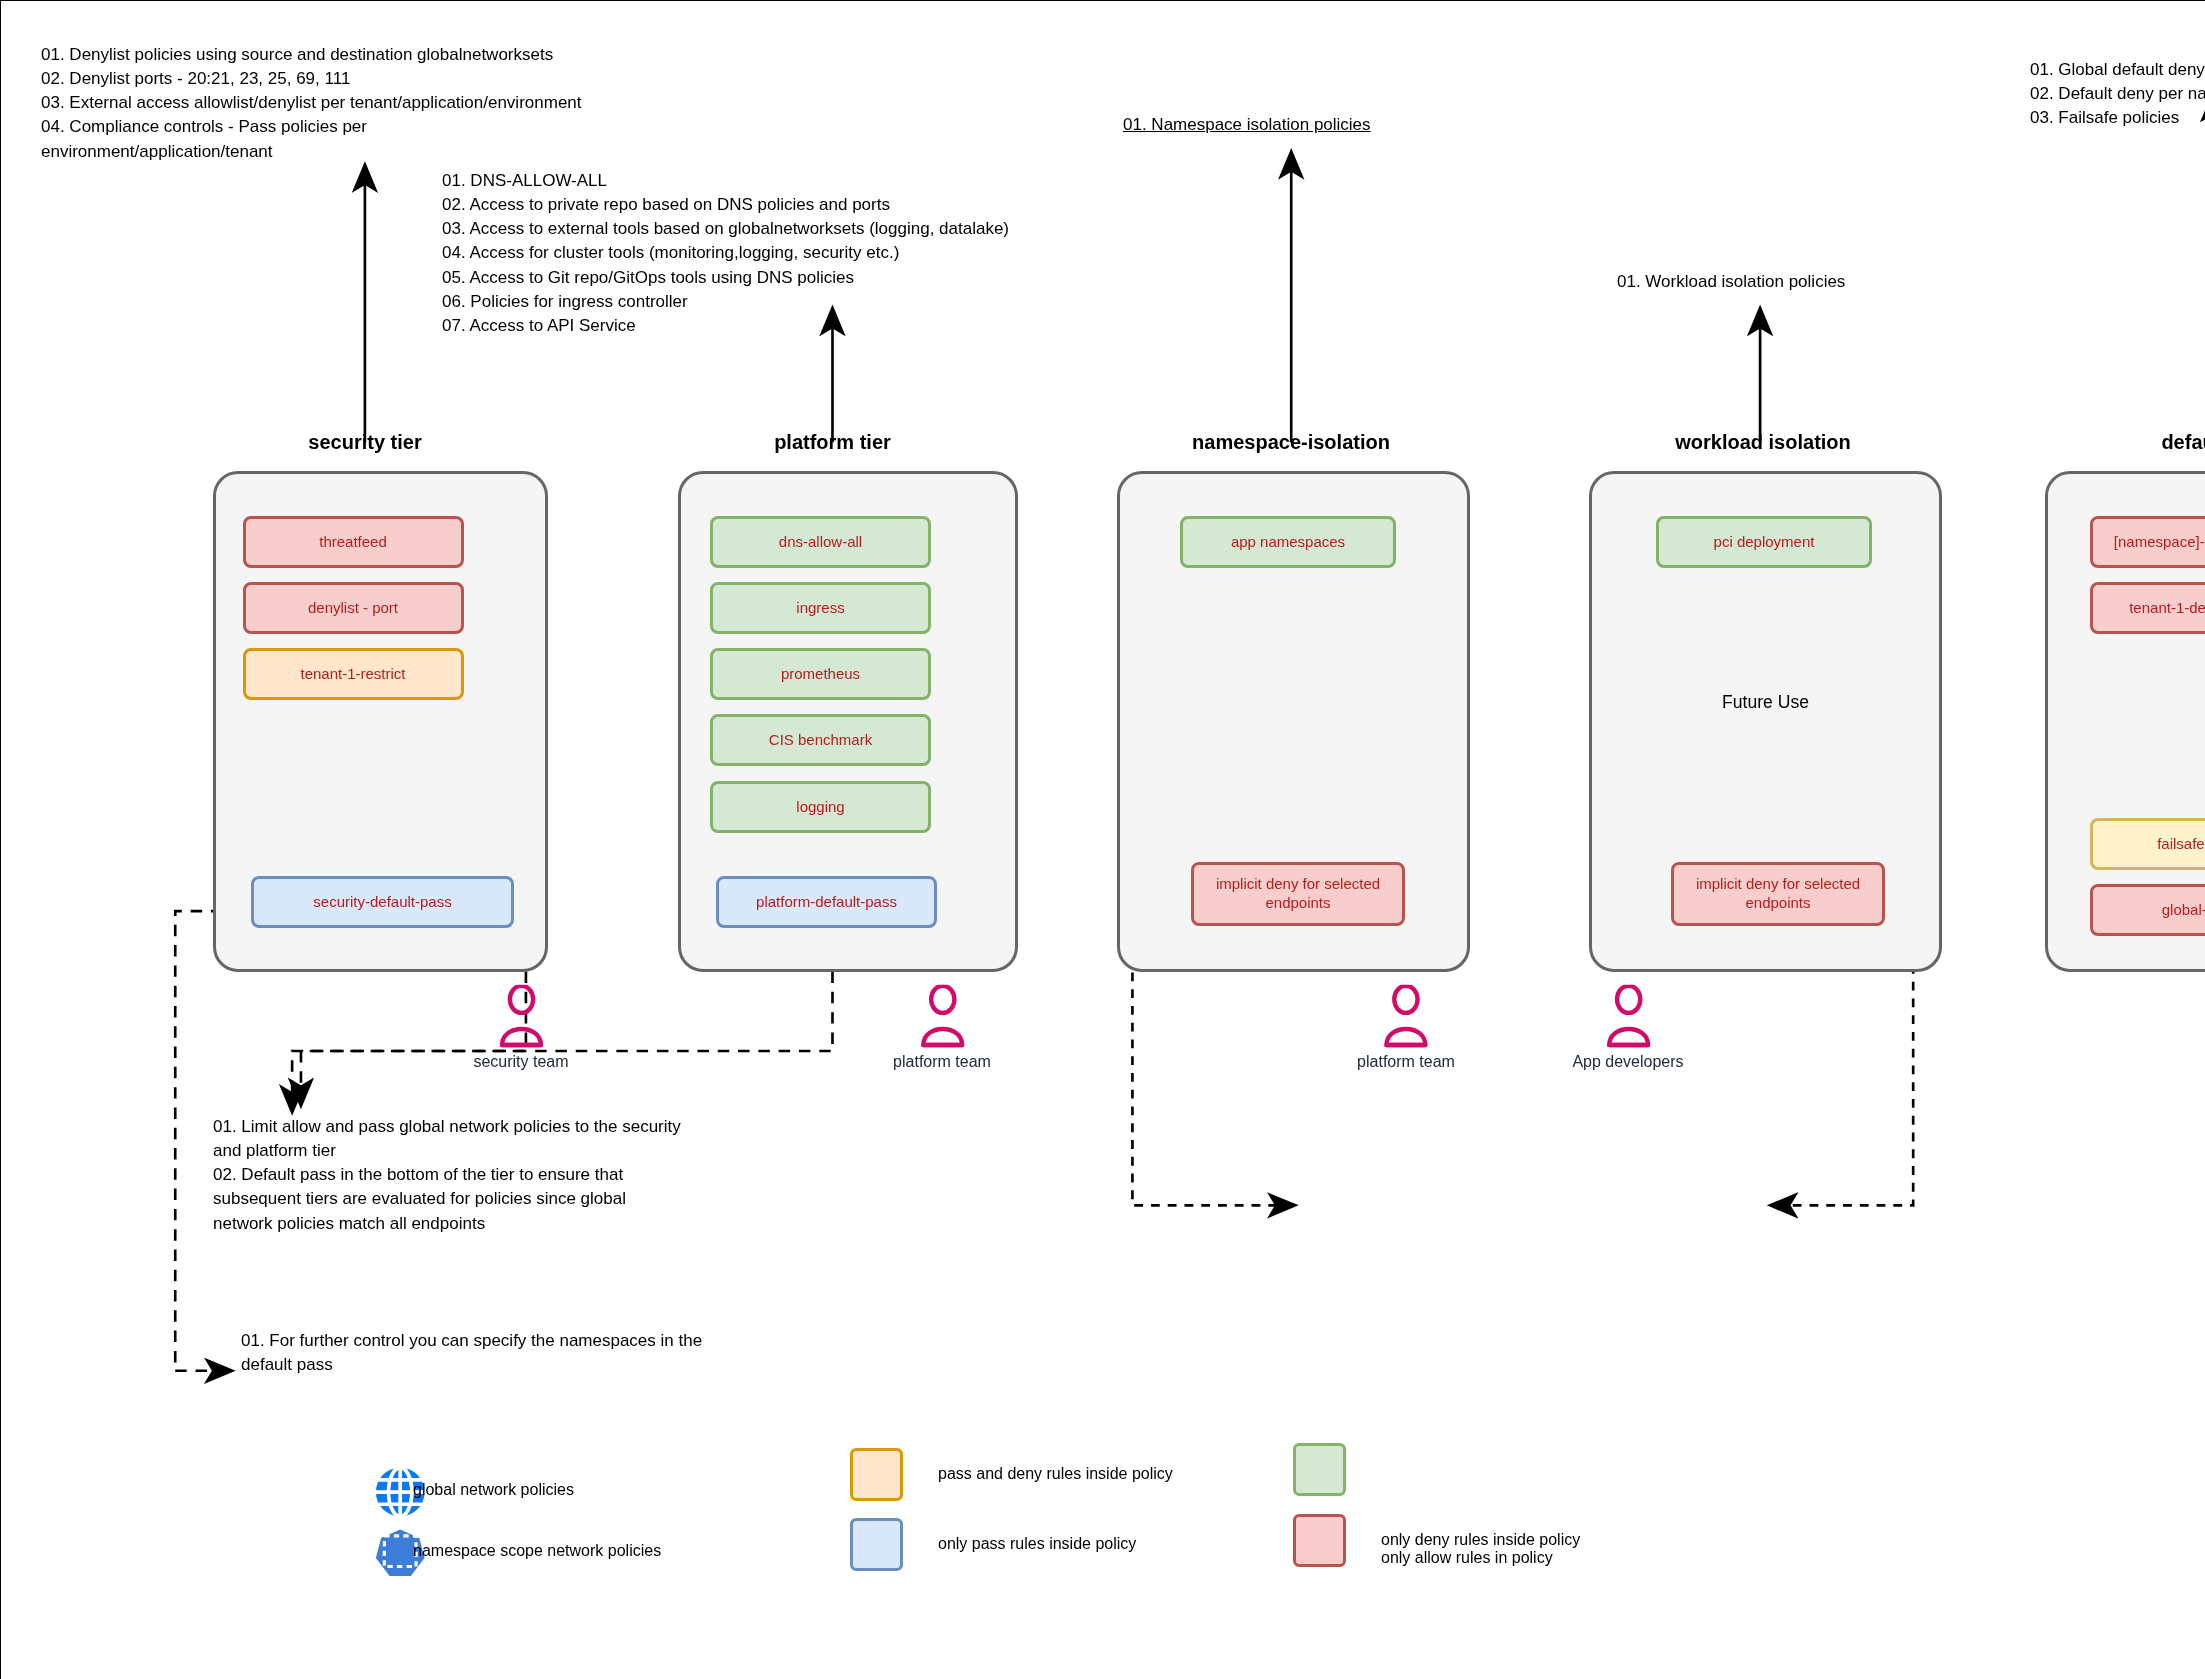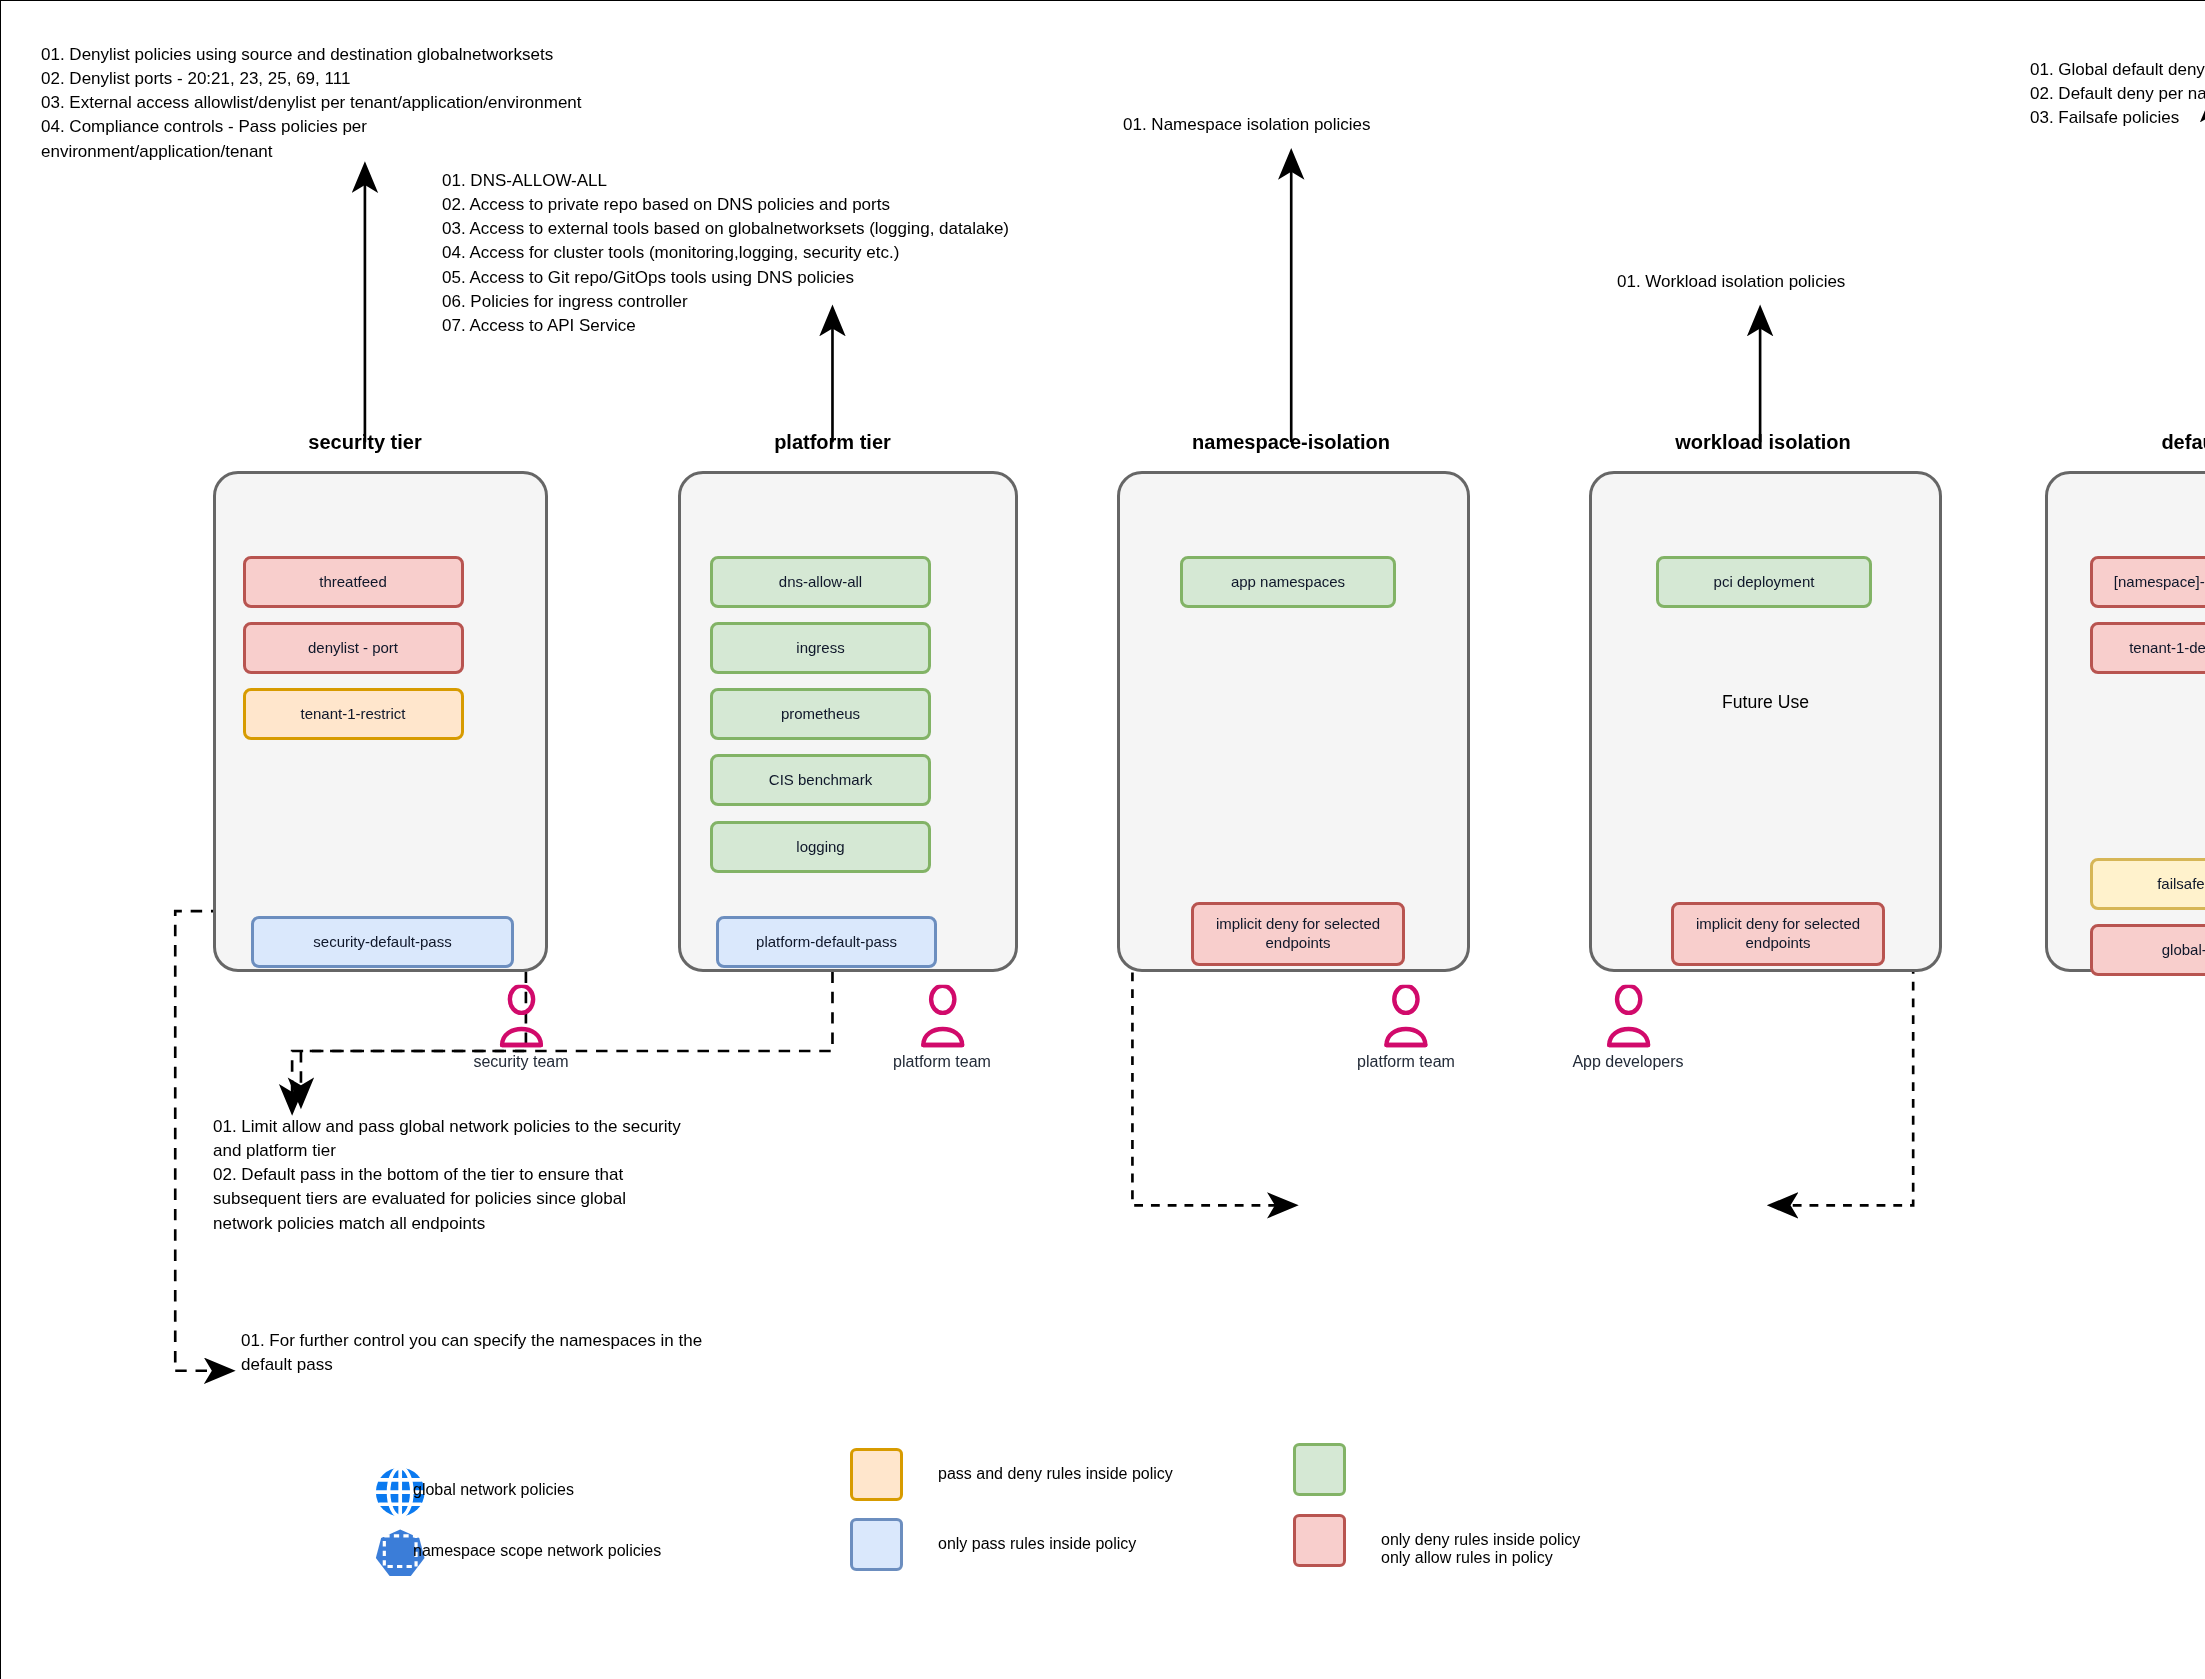--- a/index.html
+++ b/index.html
@@ -26,24 +26,23 @@
     border-radius:25px;
     box-sizing:border-box;
   }
   .policy{
     position:absolute;
     box-sizing:border-box;
     border-radius:8px;
     border-width:3.1px;border-style:solid;
     display:flex;align-items:center;justify-content:center;
     text-align:center;
-    font-size:15px;color:#0f172a;
+    font-size:15px;color:#b91c1c;
     line-height:1.25;
     padding:0.9px 3.5px;
-    margin-top:40px;
   }
   .p-deny{background:#F8CECC;border-color:#B85450;}
   .p-allow{background:#D5E8D4;border-color:#82B366;}
   .p-pass{background:#DAE8FC;border-color:#6C8EBF;}
   .p-mixed{background:#FFE6CC;border-color:#D79B00;}
   .p-fail{background:#FFF2CC;border-color:#D6B656;}
 
   .future-use{
     position:absolute;font-size:17.6px;color:#000;text-align:center;width:100%;
   }
@@ -176,21 +175,21 @@
 environment/application/tenant</div>
 
   <div class="abs note" style="left:441px;top:168px;width:688px;">01. DNS-ALLOW-ALL
 02. Access to private repo based on DNS policies and ports
 03. Access to external tools based on globalnetworksets (logging, datalake)
 04. Access for cluster tools (monitoring,logging, security etc.)
 05. Access to Git repo/GitOps tools using DNS policies
 06. Policies for ingress controller
 07. Access to API Service</div>
 
-  <div class="abs note" style="left:1122px;top:112px;width:397px;">01. Namespace isolation policies</div>
+  <div class="abs note" style="left:1122px;top:112px;width:397px;text-decoration:underline;">01. Namespace isolation policies</div>
 
   <div class="abs note" style="left:1616px;top:269px;width:397px;">01. Workload isolation policies</div>
 
   <div class="abs note" style="left:2029px;top:57px;width:397px;">01. Global default deny
 02. Default deny per namespace
 03. Failsafe policies</div>
 
   <div class="abs note" style="left:212px;top:1114px;width:640px;">01. Limit allow and pass global network policies to the security
 and platform tier
 02. Default pass in the bottom of the tier to ensure that

